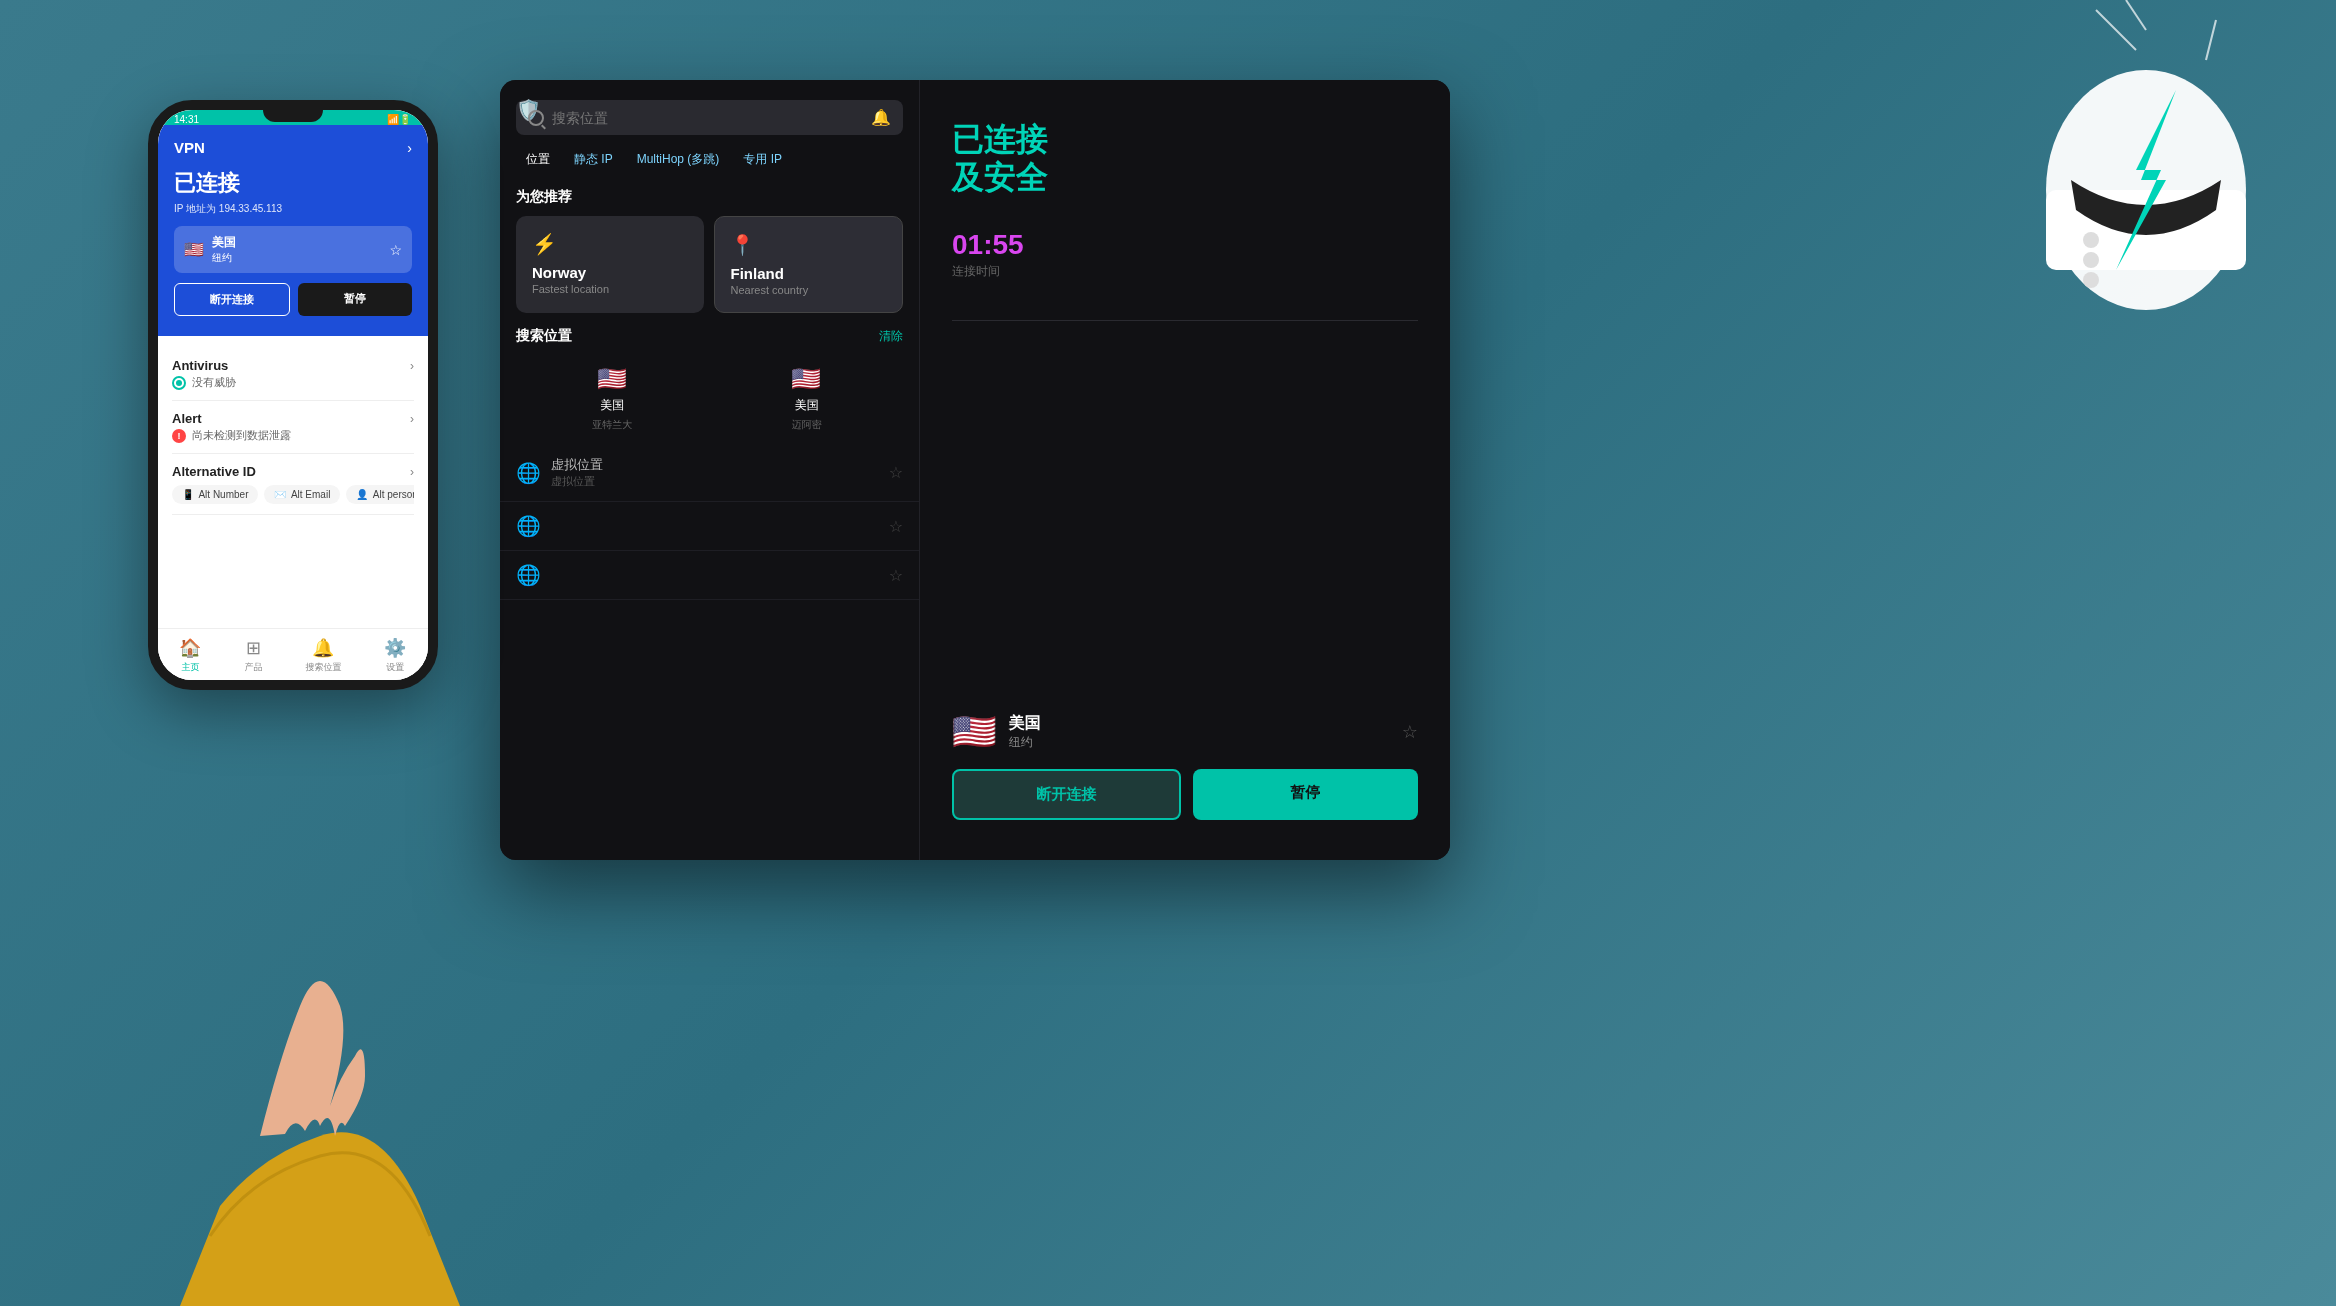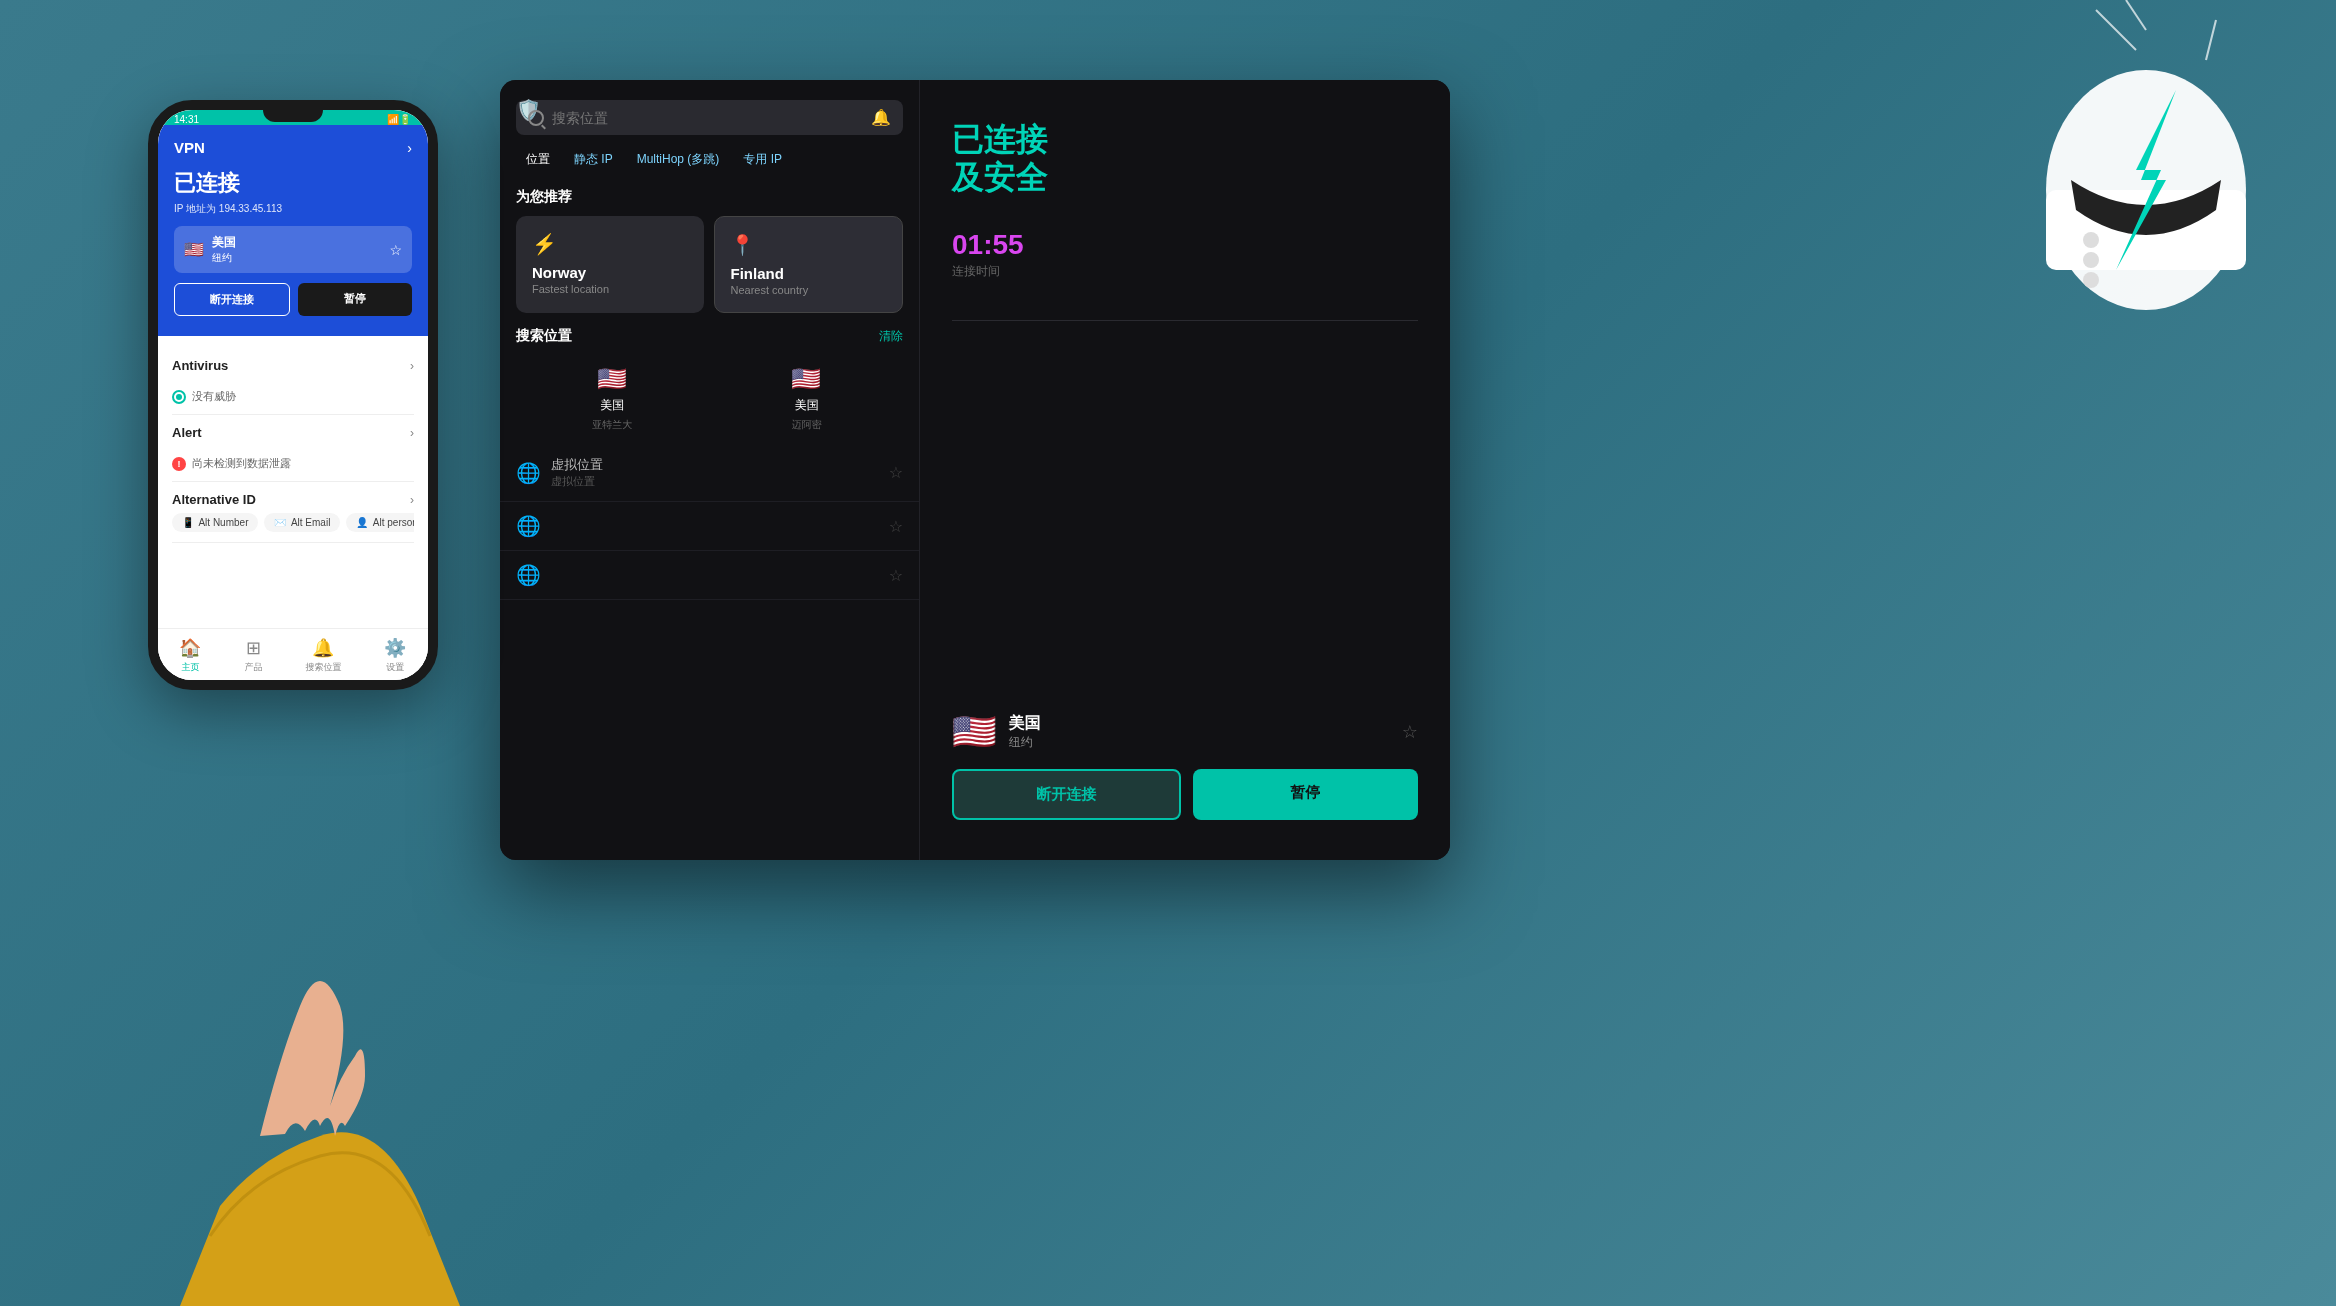--- a/index.html
+++ b/index.html
@@ -385,21 +385,21 @@
       color: #222;
     }
     .phone-section-chevron {
       color: #888;
       font-size: 12px;
     }
     .phone-section-status {
       display: flex;
       align-items: center;
       gap: 6px;
-      margin-top: 16px;
+      margin-top: 2px;
     }
     .status-dot-green {
       width: 14px;
       height: 14px;
       border-radius: 50%;
       border: 2px solid #00c2a8;
       position: relative;
     }
     .status-dot-green::after {
       content: '';

